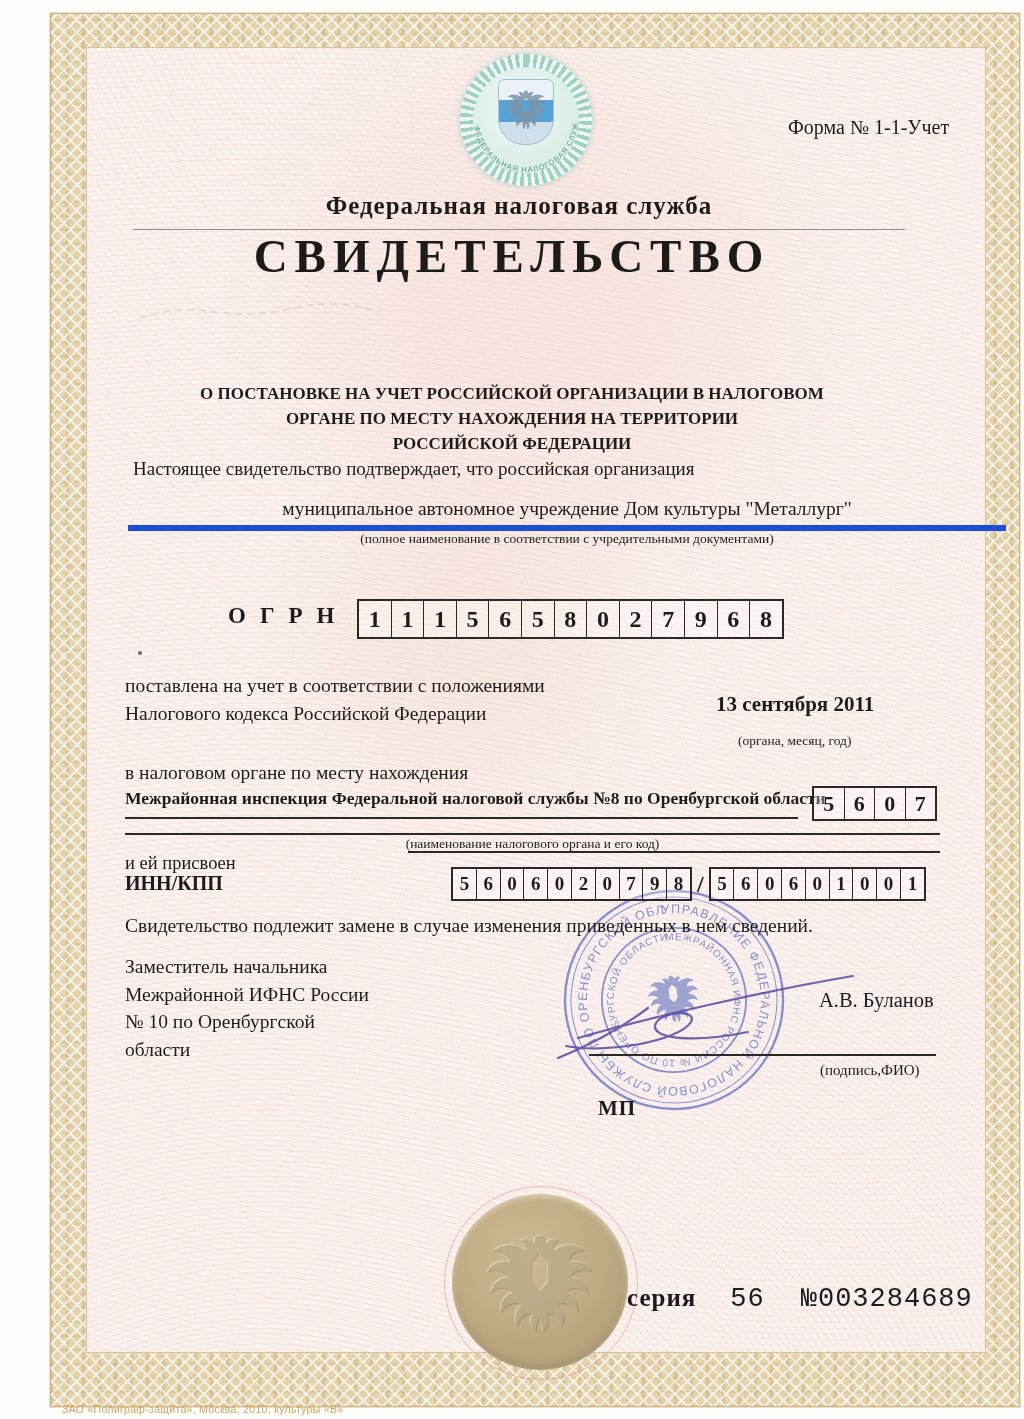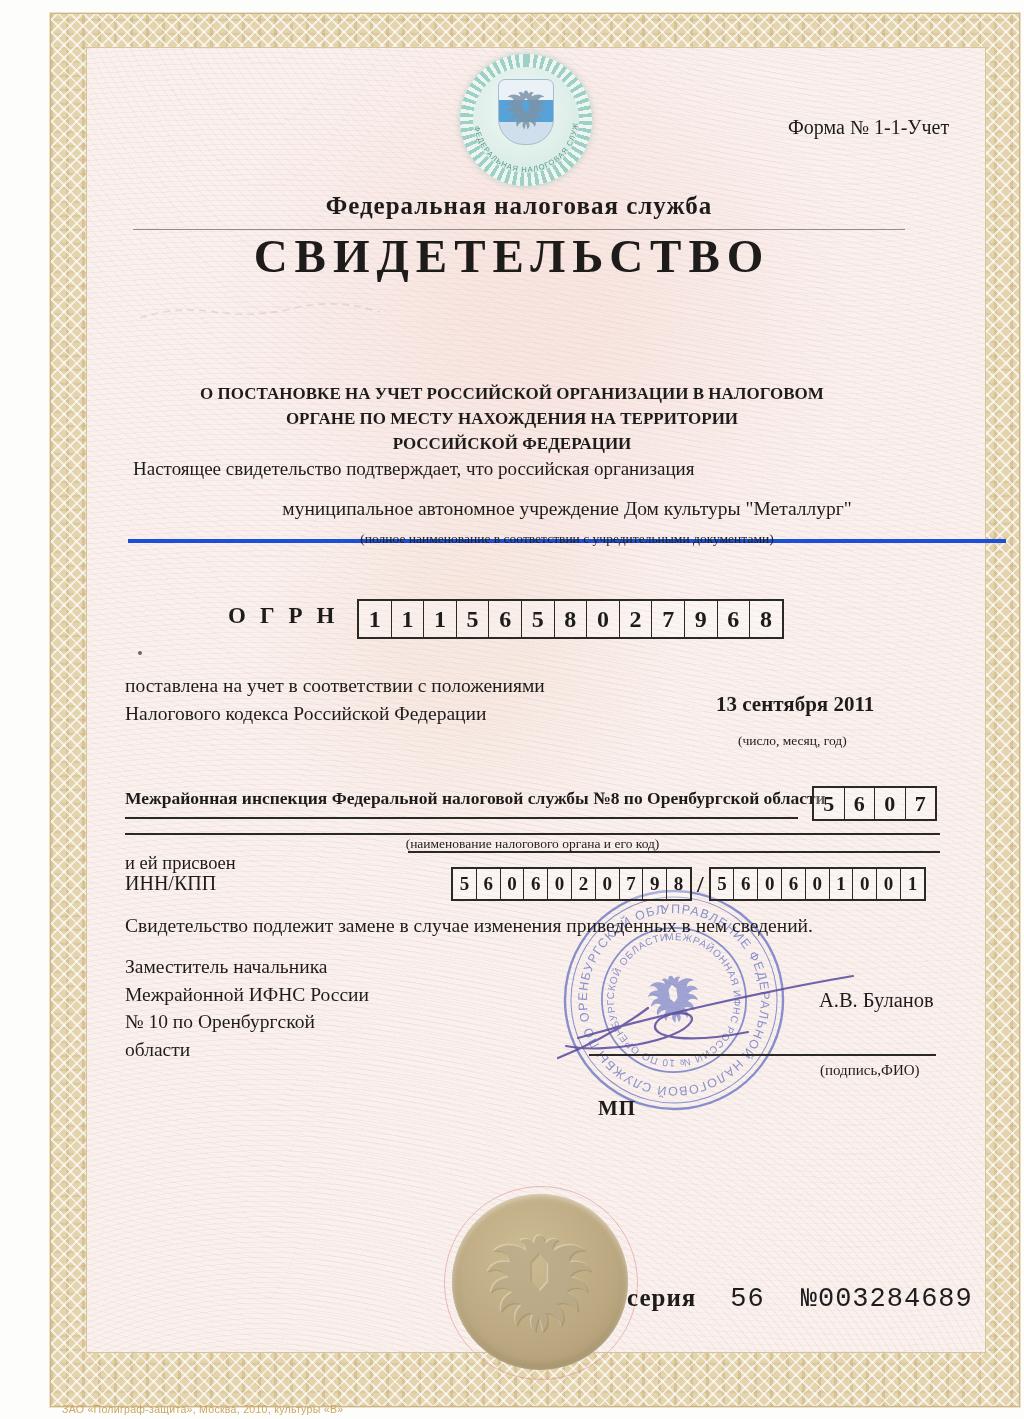--- a/index.html
+++ b/index.html
@@ -136,21 +136,21 @@
   <div class="t b center" style="left:0;top:229px;width:1024px;font-size:47px;letter-spacing:7px;">СВИДЕТЕЛЬСТВО</div>
 
   <div class="t b center" style="left:112px;top:381px;width:800px;font-size:17px;line-height:25px;">
       <div>О ПОСТАНОВКЕ НА УЧЕТ РОССИЙСКОЙ ОРГАНИЗАЦИИ В НАЛОГОВОМ</div>
       <div>ОРГАНЕ ПО МЕСТУ НАХОЖДЕНИЯ НА ТЕРРИТОРИИ</div>
       <div>РОССИЙСКОЙ ФЕДЕРАЦИИ</div>
     </div>
 
   <div class="t" style="left:133px;top:458px;font-size:19px;">Настоящее свидетельство подтверждает, что российская организация</div>
 
-  <div class="t center" style="left:128px;top:498px;width:878px;font-size:19.5px;padding-bottom:19px;border-bottom:4px solid #1d4ed8;">муниципальное автономное учреждение Дом культуры "Металлург"</div>
+  <div class="t center" style="left:128px;top:498px;width:878px;font-size:19.5px;padding-bottom:5px;border-bottom:6px solid #1d4ed8;">муниципальное автономное учреждение Дом культуры "Металлург"</div>
   <div class="t center" style="left:128px;top:531px;width:878px;font-size:13.5px;">(полное наименование в соответствии с учредительными документами)</div>
 
   <div class="t b" style="left:228px;top:603px;font-size:23px;letter-spacing:14px;">ОГРН</div>
   <div class="cells ogrn-cells" style="position:absolute;left:357px;top:599px;">
       <span>1</span>
       <span>1</span>
       <span>1</span>
       <span>5</span>
       <span>6</span>
       <span>5</span>
@@ -163,22 +163,23 @@
       <span>8</span>
     </div>
 
   <div class="dot"></div>
 
   <div class="t" style="left:125px;top:672px;font-size:19.5px;line-height:28px;">
       <div>поставлена  на учет в соответствии с положениями</div>
       <div>Налогового кодекса Российской Федерации</div>
     </div>
   <div class="t b" style="left:716px;top:692px;font-size:21px;">13 сентября 2011</div>
-  <div class="t" style="left:738px;top:733px;font-size:13.5px;">(число, месяц, год)</div>
-
+  <div class="t" style="left:738px;top:733px;font-size:13.5px;">(органа, месяц, год)</div>
+
+  <div class="t" style="left:125px;top:762px;font-size:19.5px;">в налоговом органе по месту нахождения</div>
 
   <svg class="stamp" width="236" height="236" viewBox="0 0 236 236" opacity="0.62">
     <g transform="rotate(-8 118 118)" fill="none" stroke="#4356b8">
       <circle cx="118" cy="118" r="109" stroke-width="2.4"></circle>
       <circle cx="118" cy="118" r="103" stroke-width="1"></circle>
       <circle cx="118" cy="118" r="72" stroke-width="1.8"></circle>
       <text font-size="12.5" fill="#4356b8" stroke="none" letter-spacing="1.2" font-family="Liberation Sans, sans-serif">
         <textPath href="#stamp-outer-path" startOffset="0%">УПРАВЛЕНИЕ ФЕДЕРАЛЬНОЙ НАЛОГОВОЙ СЛУЖБЫ ПО ОРЕНБУРГСКОЙ ОБЛАСТИ</textPath>
       </text>
       <text font-size="10" fill="#4356b8" stroke="none" letter-spacing=".8" font-family="Liberation Sans, sans-serif">
@@ -195,21 +196,21 @@
       <span>0</span>
       <span>7</span>
     </div>
 
   <div class="rule" style="left:125px;top:817px;width:673px;"></div>
   <div class="rule" style="left:125px;top:833px;width:815px;"></div>
   <div class="t center" style="left:125px;top:836px;width:815px;font-size:13.5px;">(наименование налогового органа и его код)</div>
   <div class="rule" style="left:408px;top:851px;width:532px;"></div>
 
   <div class="t" style="left:125px;top:853px;font-size:18.5px;">и ей присвоен</div>
-  <div class="t" style="left:125px;top:872px;font-size:20px;">ИНН/КПП</div>
+  <div class="t" style="left:125px;top:872px;font-size:20px;font-weight:bold;">ИНН/КПП</div>
 
   <div class="innrow" style="left:451px;top:867px;">
     <div class="cells inn-cells">
         <span>5</span>
         <span>6</span>
         <span>0</span>
         <span>6</span>
         <span>0</span>
         <span>2</span>
         <span>0</span>

